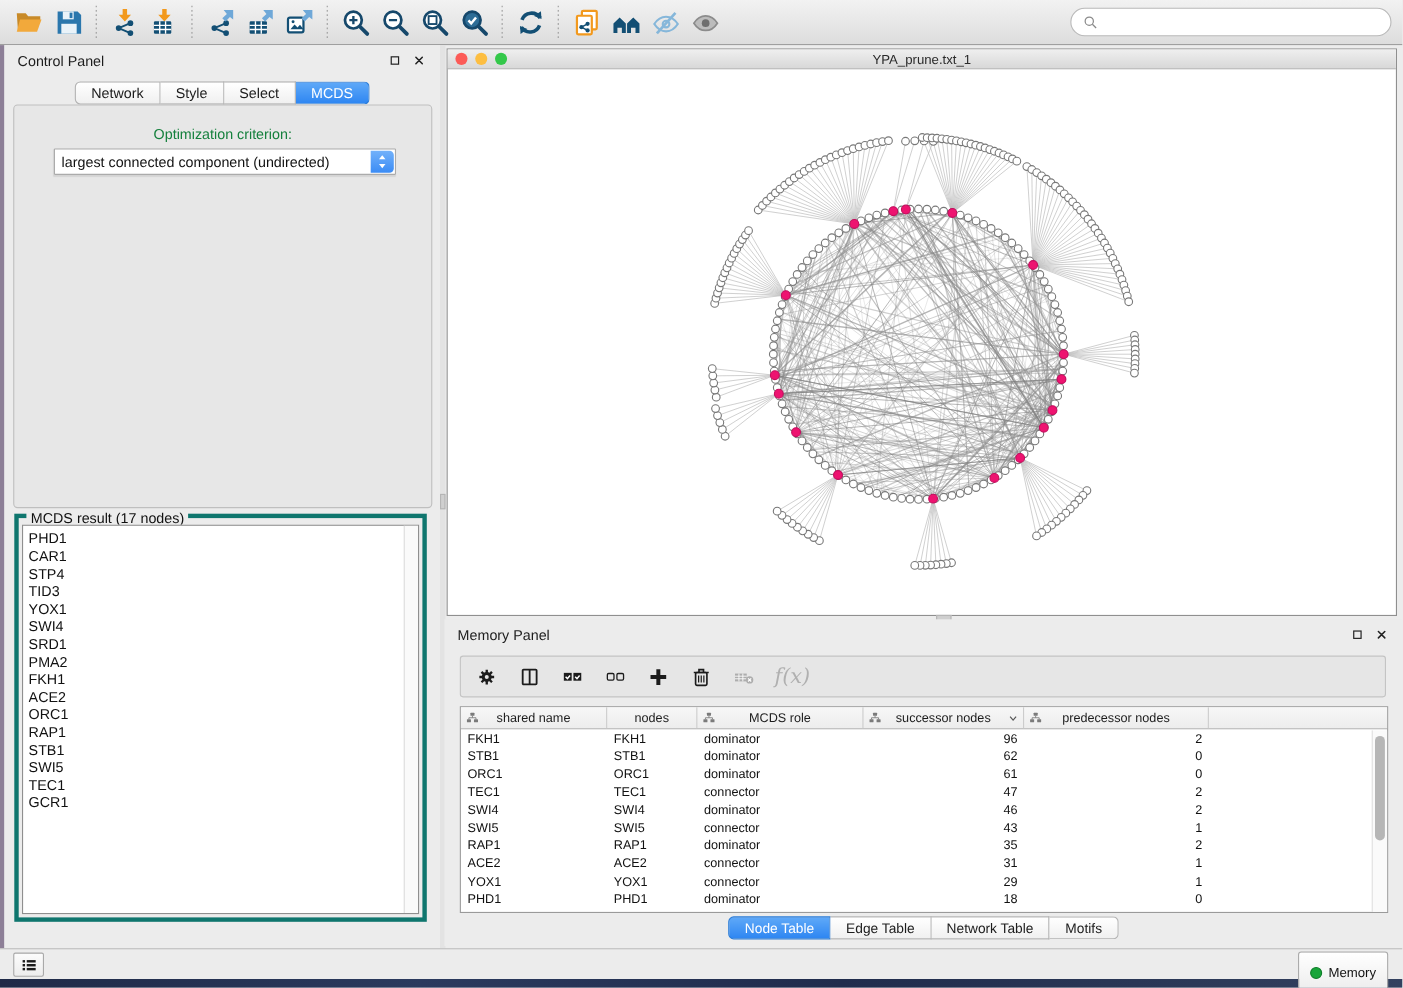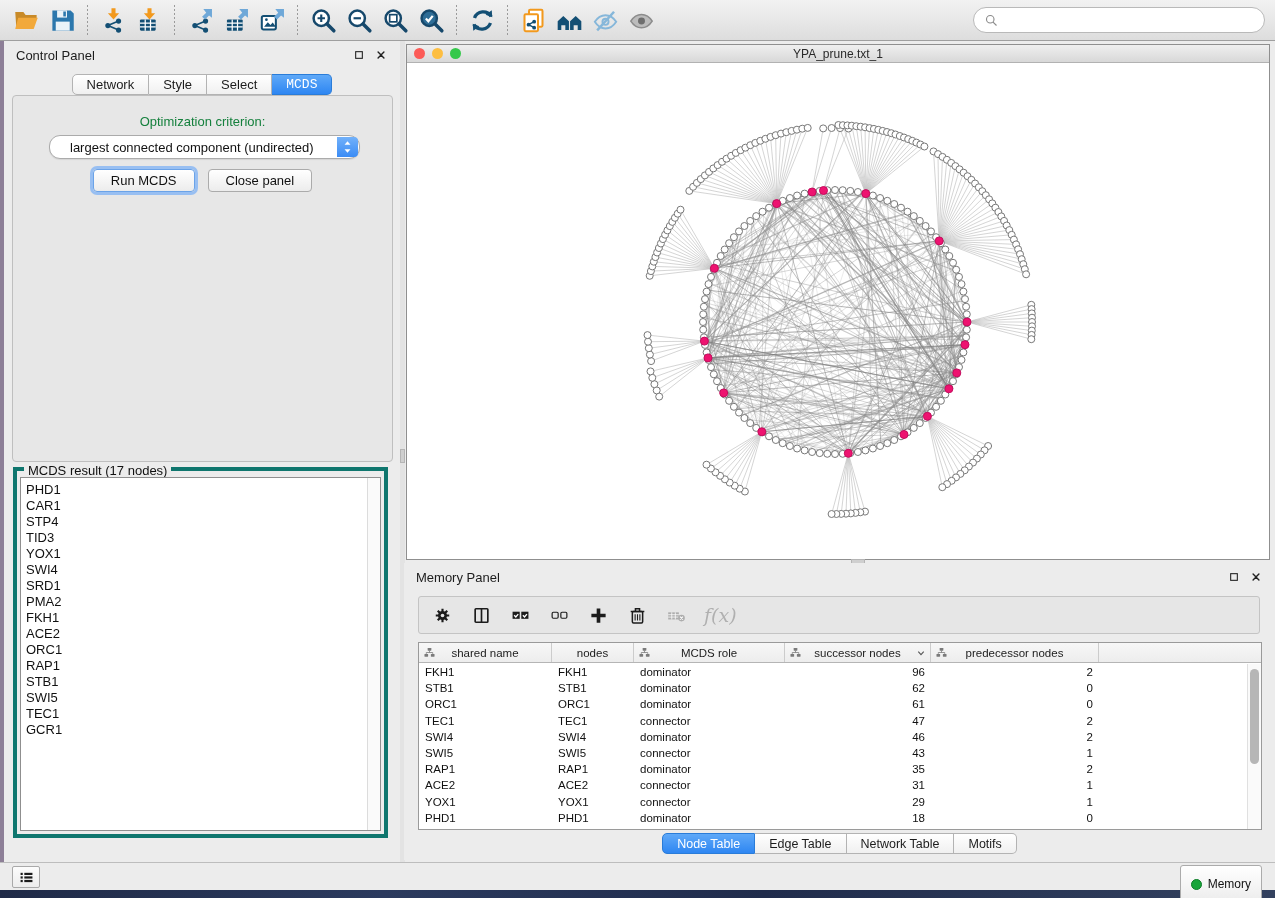--- a/index.html
+++ b/index.html
@@ -23,26 +23,26 @@
   
   #control-panel { left:4px; top:41px; width:396px; height:821px; background:#ececec; }
   .panel-header { position:absolute; left:0; top:0; width:100%; height:28px; display:flex; align-items:center; padding:0 12px; font-size:13px; color:#1c1c1c;text-align:right; }
   .panel-header .spacer { flex:1; }
   .wc { width:14px; height:14px; margin-left:8px; display:flex; align-items:center; justify-content:center; }
   .wc svg { width:10px; height:10px; }
 
   .ctabs { position:absolute; left:0; top:33px; width:100%; display:flex; justify-content:center; }
   .ctab { height:21px; padding:2px 14px 0; font-size:13px; color:#1c1c1c; background:linear-gradient(#ffffff,#f0f0f0); border:1px solid #b3b3b3; border-left-width:0; }
   .ctab:first-child { border-left-width:1px; border-radius:5px 0 0 5px; }
-  .ctab:last-child { border-radius:0 5px 5px 0;font-family:Liberation Mono, monospace; }
+  .ctab:last-child { border-radius:0 5px 5px 0; }
   .ctab.sel { background:linear-gradient(#5fa9f8,#2e86f2); color:#fff; border-color:#2a7cd8; }
 
   #tab-content { position:absolute; left:8px; top:54px; width:381px; height:367px; background:#e7e7e7; border:1px solid #bfbfbf; border-radius:4px; }
   #opt-label { position:absolute; left:0; top:18px; width:100%; text-align:center; font-size:13px; color:#15803d; }
-  #criterion { position:absolute; left:36px; top:39px; width:311px; height:24px; background:#fff; border:1px solid #ababab; border-radius:11px; font-size:13px; color:#111; display:flex; align-items:center; padding-left:20px; box-shadow:0 1px 1px rgba(0,0,0,.08); }
+  #criterion { position:absolute; left:36px; top:39px; width:311px; height:24px; background:#fff; border:1px solid #ababab; border-radius:1px; font-size:13px; color:#111; display:flex; align-items:center; padding-left:6px; box-shadow:0 1px 1px rgba(0,0,0,.08); }
   #criterion .stepper { position:absolute; right:1px; top:1px; width:21px; height:20px; border-radius:0 4px 4px 0; background:linear-gradient(#72b1fa,#3b8cf5); display:flex; align-items:center; justify-content:center; }
   #criterion .stepper svg { width:13px; height:16px; }
   .btn-row { position:absolute; left:0; top:73px; width:100%; display:flex; justify-content:center; gap:13px; }
   .mac-btn { height:23px; padding:0 17px; font-size:13px; color:#111; background:linear-gradient(#ffffff,#ececec); border:1px solid #ababab; border-radius:4px; font-family:"Liberation Sans",sans-serif; }
   .mac-btn.focus { box-shadow:0 0 0 3px rgba(100,165,250,.6); border-color:#6ba3e8; }
 
   #mcds-group { position:absolute; left:9px; top:426px; width:375px; height:371px; border:4px solid #0f766e; }
   #mcds-legend { position:absolute; left:7px; top:-8px; background:#ececec; padding:0 4px; font-size:13px; color:#111; }
   #mcds-inner { position:absolute; left:3px; top:6px; right:3px; bottom:3px; background:#fff; border:1px solid #8f8f8f; }
   #mcds-list { position:absolute; left:5px; top:4px; right:16px; bottom:2px; font-size:13px; color:#111; line-height:16px; overflow:hidden; }
@@ -275,24 +275,20 @@
     <div id="tab-content">
       <div id="opt-label">Optimization criterion:</div>
       <div id="criterion">
         <span>largest connected component (undirected)</span>
         <span class="stepper">
             <svg viewBox="0 0 24 30">
               <path d="M12 4l5.5 7h-11z" fill="#fff"></path>
               <path d="M12 26l-5.5-7h11z" fill="#fff"></path>
             </svg>
           </span>
-      </div>
-      <div class="btn-row">
-        <button class="mac-btn focus">Run MCDS</button>
-        <button class="mac-btn">Close panel</button>
       </div>
     </div>
     <div id="mcds-group">
       <span id="mcds-legend">MCDS result (17 nodes)</span>
       <div id="mcds-inner">
         <div id="mcds-list">
             <div>PHD1</div>
             <div>CAR1</div>
             <div>STP4</div>
             <div>TID3</div>

